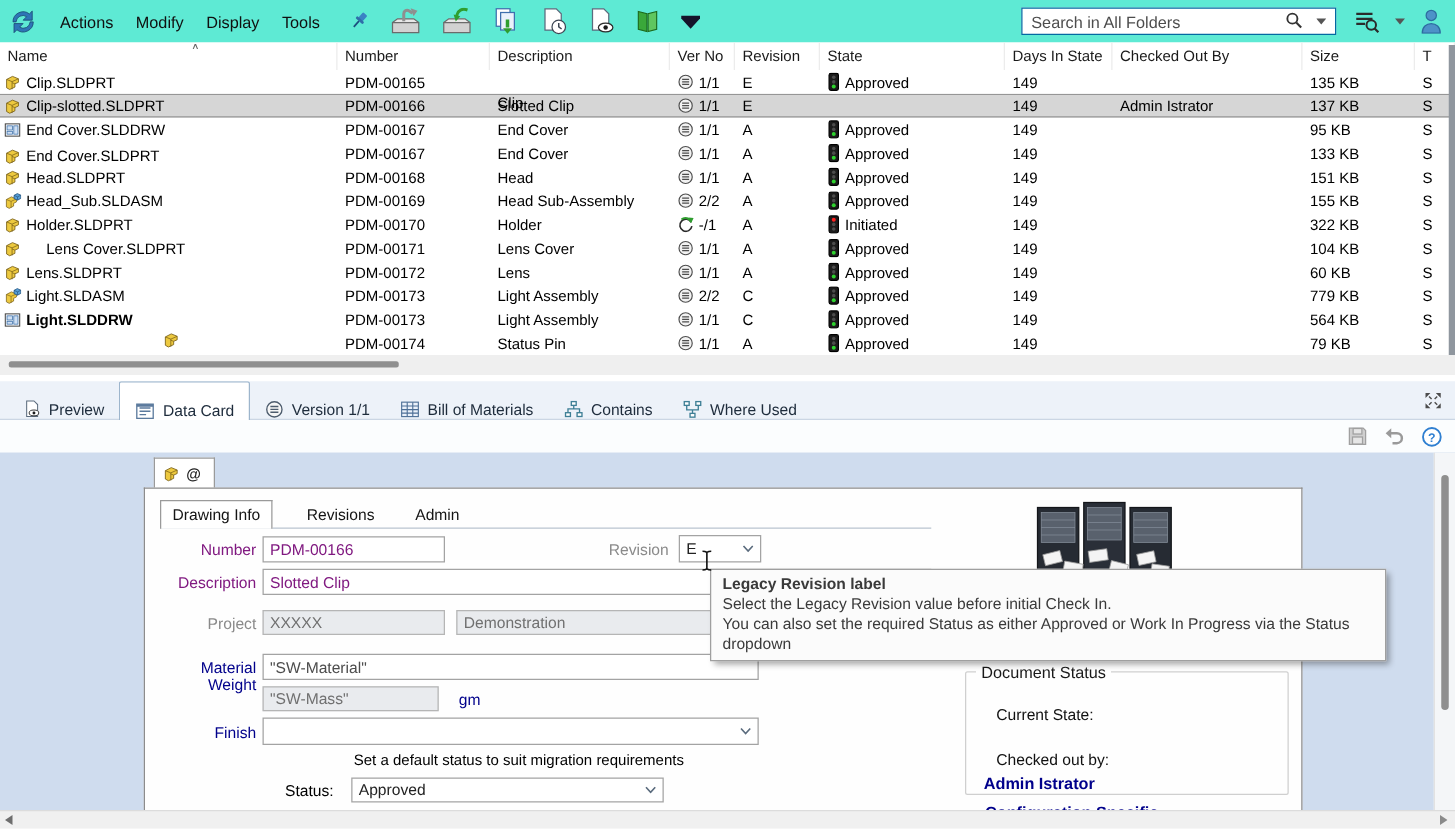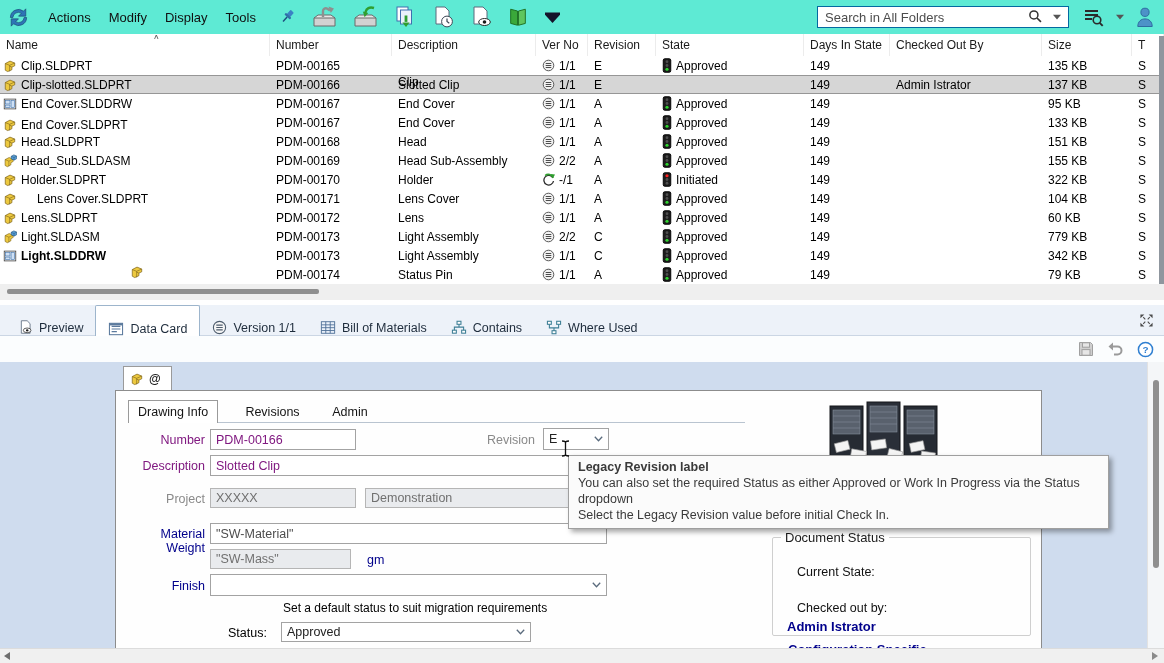--- a/index.html
+++ b/index.html
@@ -778,21 +778,21 @@
         </span>
         <span>Approved</span>
       </div>
       <div class="tcell " style="width: 86px;">
         <span>149</span>
       </div>
       <div class="tcell " style="width: 152px;">
         <span></span>
       </div>
       <div class="tcell " style="width: 90px;">
-        <span>342 KB</span>
+        <span>564 KB</span>
       </div>
       <div class="tcell " style="width: 32px;">
         <span>S</span>
       </div>
     </div>
     <div class="trow">
       <div class="tcell c-name" style="width: 270px; flex-direction: column;">
         <span class="ic">
           <svg width="14" height="14" viewBox="0 0 16 16">
             <path d="M2.6 5.2L8 2.4l5.4 2.2v3.2L10.2 9.2v3L5.4 14.4l-2.8-1.6z" fill="#edc93f" stroke="#7c6218" stroke-width=".8"></path>
@@ -1042,22 +1042,22 @@
   <fieldset id="docstatus">
     <legend>Document Status</legend>
     <span class="ds1">Current State:</span>
     <span class="ds2">Checked out by:</span>
     <span class="ds3">Admin Istrator</span>
   </fieldset>
   <span id="configtext">Configuration Specific</span>
 
   <div id="tooltip">
     <div class="tt">Legacy Revision label</div>
+    <div>Select the Legacy Revision value before initial Check In.</div>
     <div>You can also set the required Status as either Approved or Work In Progress via the Status dropdown</div>
-    <div>Select the Legacy Revision value before initial Check In.</div>
   </div>
 
   <div id="card-vscroll">
     <div id="card-vthumb"></div>
   </div>
 <div class="ctab active" style="left: 128px;">Drawing Info</div><div class="ctab" style="left: 236.4px;">Revisions</div><div class="ctab" style="left: 323.2px;">Admin</div></div>
 
 <div id="bottombar">
   <span class="ic arr" style="left:4px">
       <svg width="7" height="8" viewBox="0 0 7 8">

